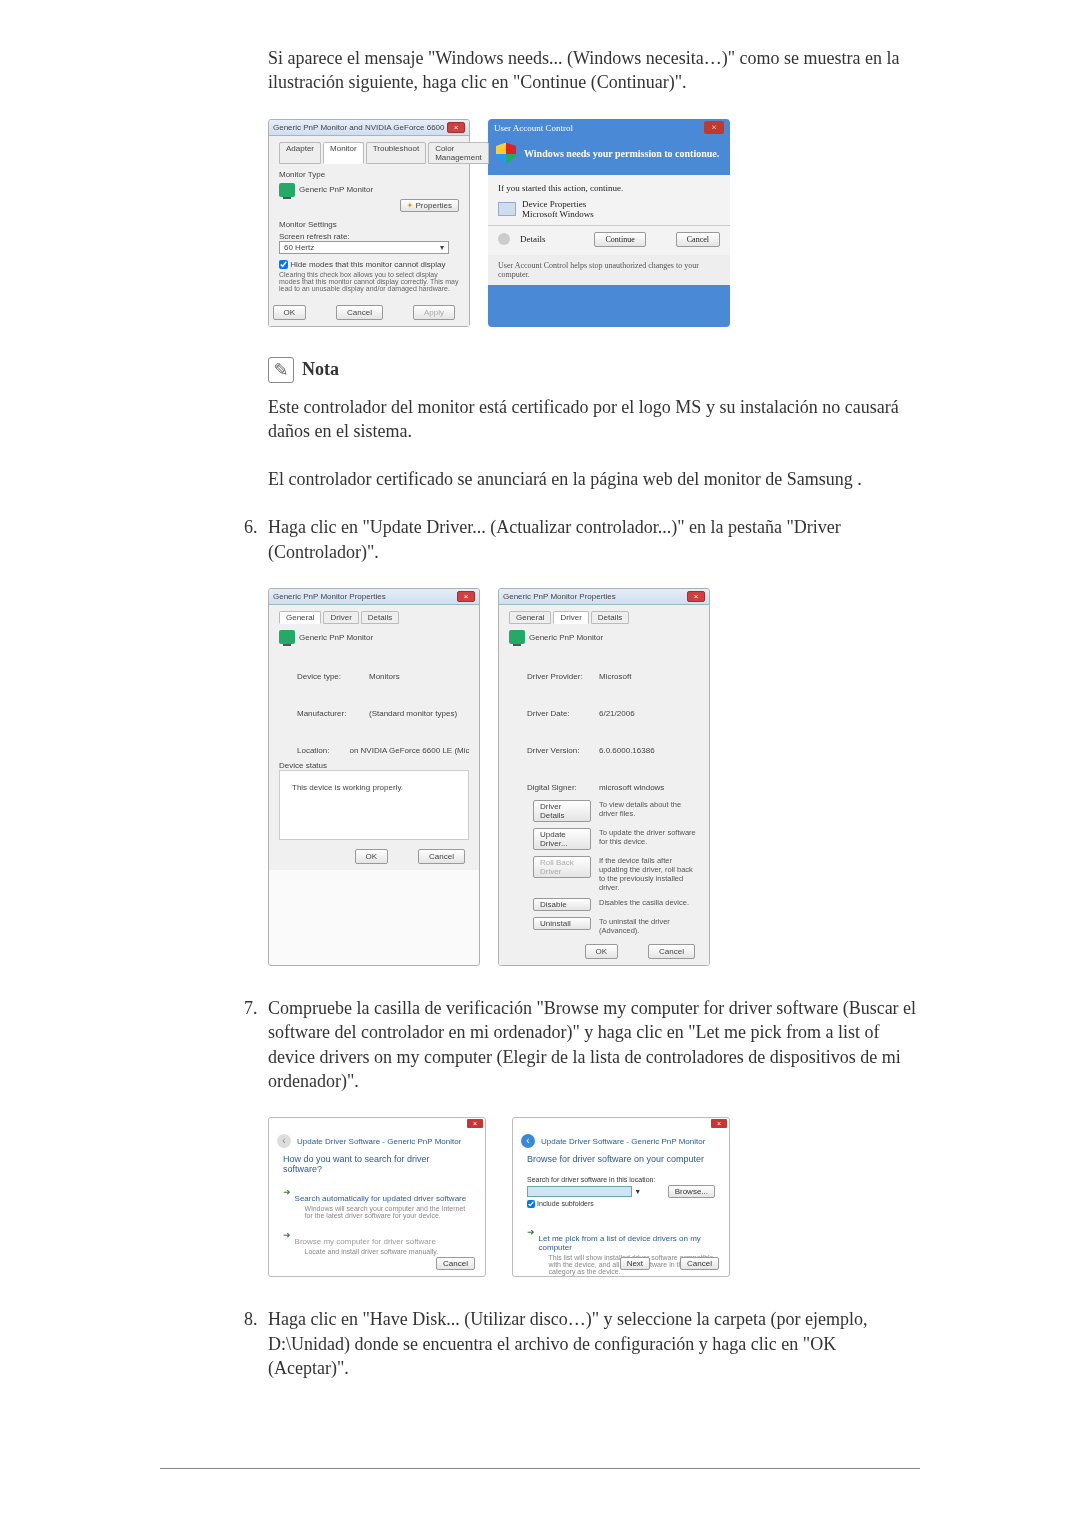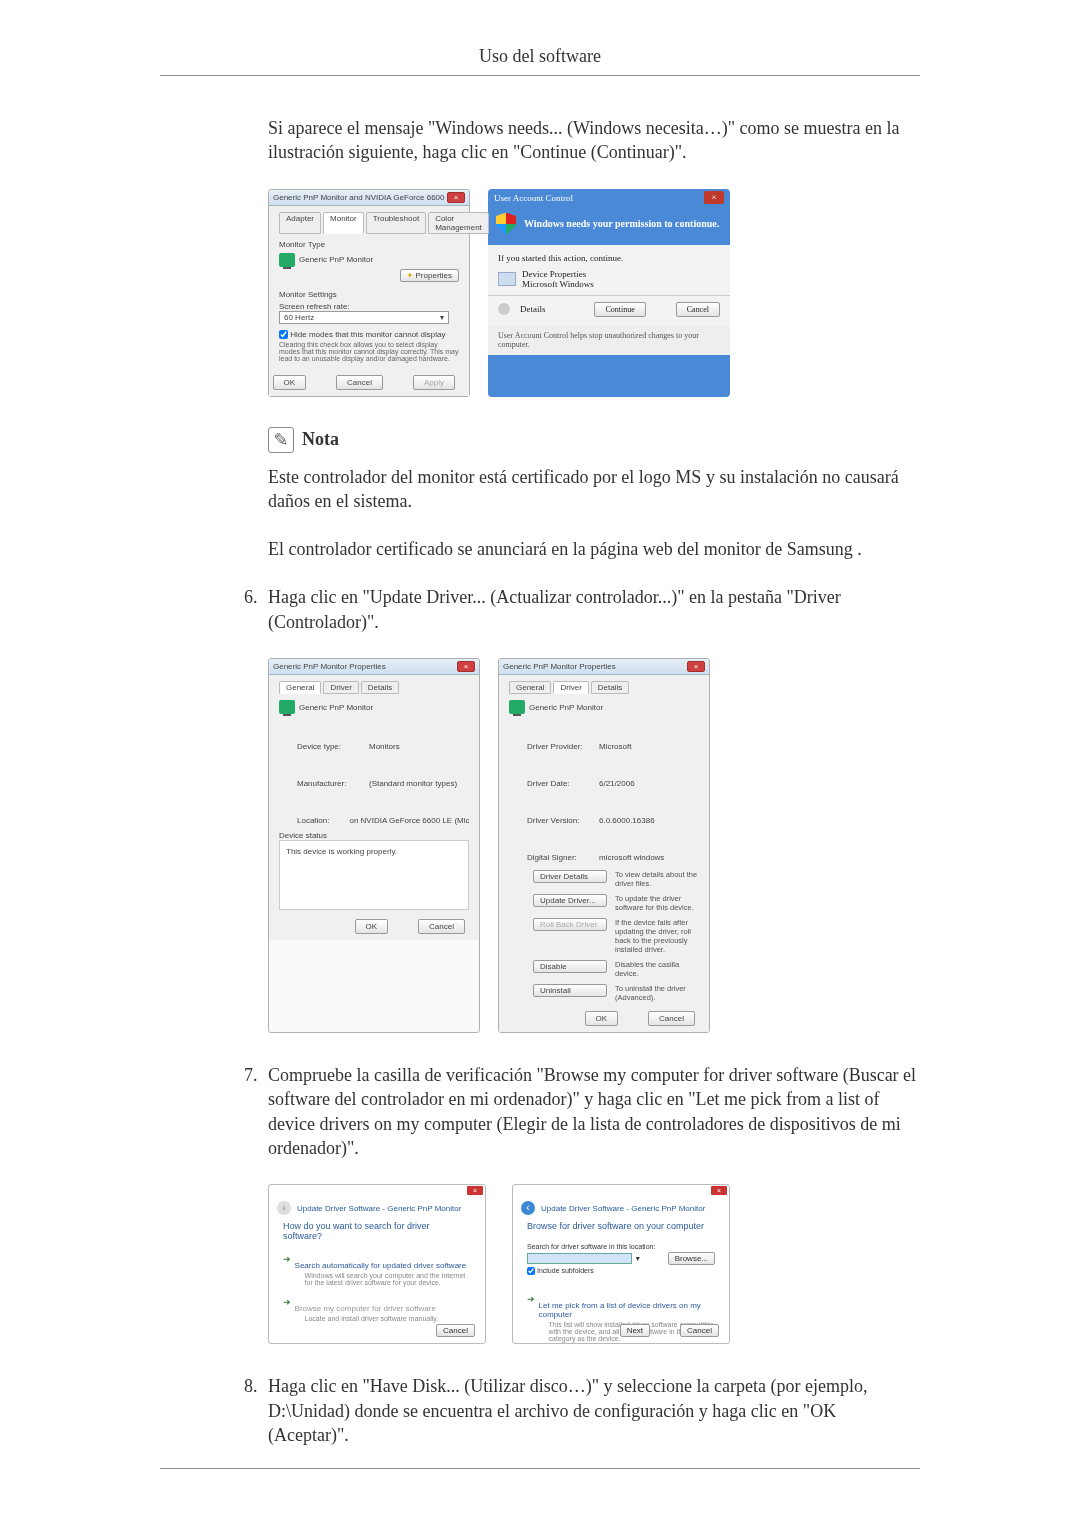--- a/index.html
+++ b/index.html
@@ -43,21 +43,21 @@
     line-height: 9px; font-size: 8px;
   }
   .grey-sheet { background: #f0f0f0; padding: 6px 10px 28px; }
   .tabs { display: flex; gap: 2px; margin-bottom: 6px; }
   .tab {
     padding: 1px 6px; font-size: 8px; border: 1px solid #bbb;
     background: #eee; border-radius: 2px 2px 0 0;
   }
   .tab.active { background: #fff; border-bottom-color: #fff; }
   .white-pane {
-    background: #fff; border: 1px solid #ccc; padding: 6px;
+    background: #fff; border: 1px solid #ccc; padding: 12px;
     font-size: 8px; min-height: 140px;
   }
   .btn {
     display: inline-block; font-size: 8px; padding: 2px 10px;
     border: 1px solid #999; background: linear-gradient(#fff,#e4e4e4);
     border-radius: 2px;
     margin-left: 24px;
   }
   .btn.small { padding: 1px 6px; }
   .btn.dis { color: #aaa; }
@@ -127,29 +127,28 @@
   .wiz .bar { height:12px; display:flex; justify-content:flex-end; padding:0 2px; }
   .wiz .red2 { width:16px; height:9px; background:#c33; border-radius:1px; color:#fff; font-size:7px; text-align:center; line-height:9px; margin-top:1px; }
   .wiz .crumb { display:flex; gap:6px; align-items:center; padding:4px 8px; color:#2a5b9c; }
   .wiz .backcircle { width:14px; height:14px; border-radius:50%; background:#ddd; color:#888; text-align:center; line-height:14px; font-size:10px; }
   .wiz .main { padding: 2px 14px 0; }
   .wiz .q { color:#2a5b9c; font-size:9px; margin-bottom:12px; }
   .wiz .btm { position:absolute; bottom:6px; right:10px; display:flex; gap:6px; }
   .browse-input { width:120px; height:11px; background:#cfe4f7; border:1px solid #6a9; display:inline-block; }
   .driver-right .btncol { display:flex; flex-direction:column; gap:6px; }
   .brow { display:flex; gap:8px; align-items:flex-start; }
-  .btn2 { width:74px; }
+  .btn2 { width:58px; }
   .bdesc { font-size:7.5px; color:#555; flex:1; }
   .greybg { background:#f0f0f0; padding:6px 10px 30px; position:relative; min-height:230px; }
 </style>
 </head>
 <body>
 
 <div class="page">
-  <div class="hdr">Uso del software</div>
 
   <p class="bodytext">Si aparece el mensaje "Windows needs... (Windows necesita…)" como se muestra en la ilustración siguiente, haga clic en "Continue (Continuar)".</p>
 
   <div class="row">
 
     <div class="win" style="width:202px;">
       <div class="titlebar">
         <span style="white-space:nowrap; overflow:hidden; text-overflow:clip; flex:1;">Generic PnP Monitor and NVIDIA GeForce 6600 LE (Microsoft Co...</span>
         <span class="closered">×</span>
       </div>

